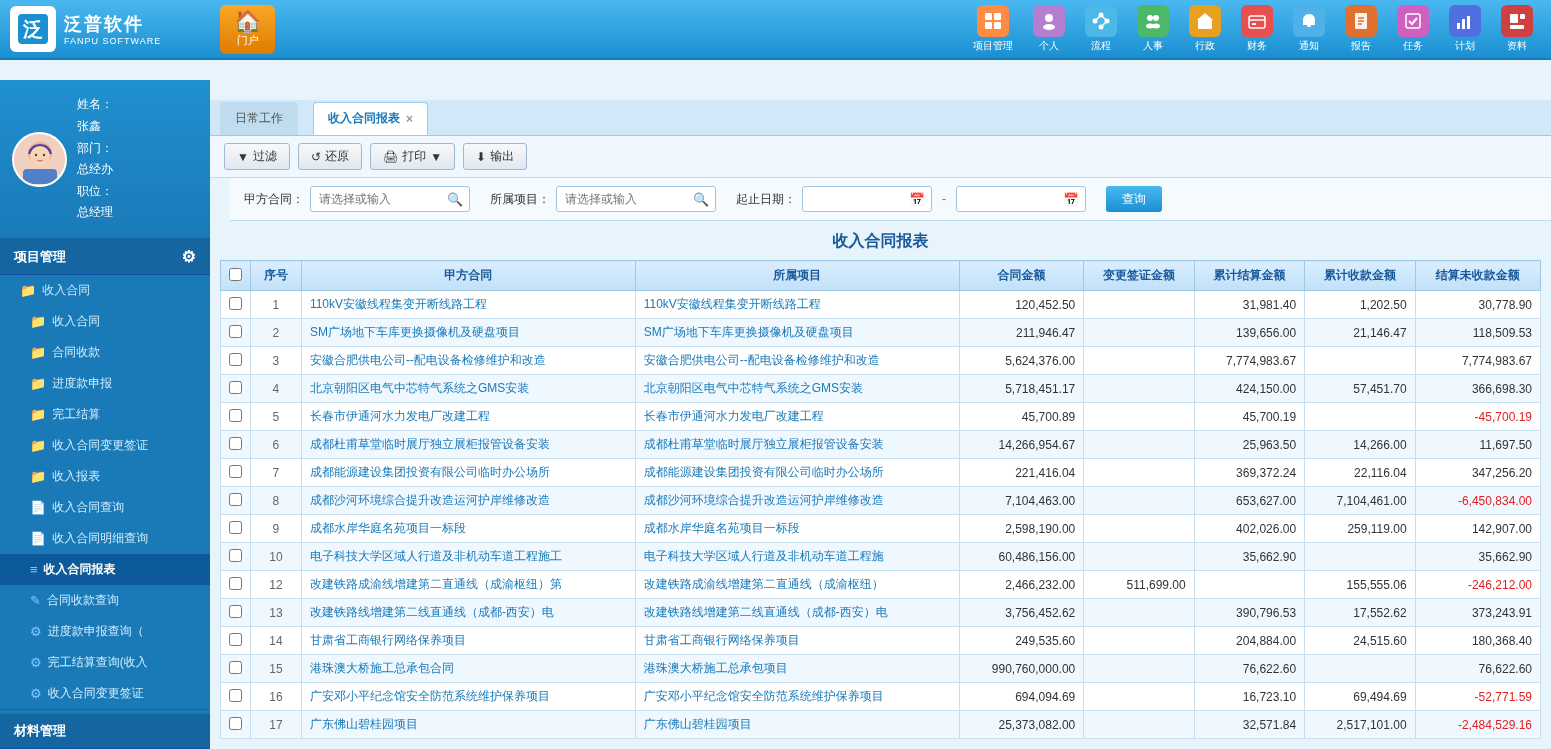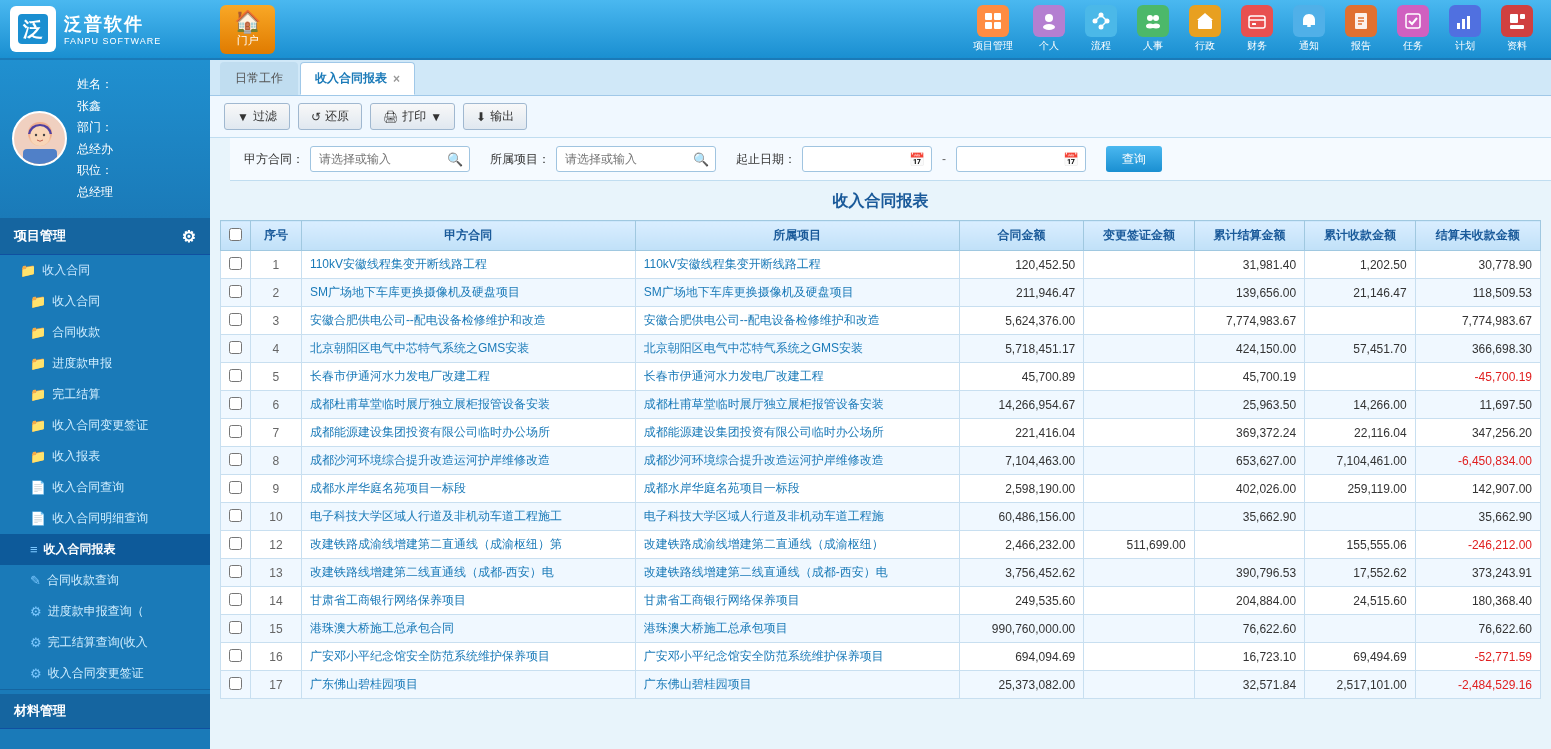--- a/index.html
+++ b/index.html
@@ -52,21 +52,21 @@
     .ic-hr { background: #4cb86a; }
     .ic-admin { background: #e8a020; }
     .ic-finance { background: #e85050; }
     .ic-notice { background: #50b0e8; }
     .ic-report { background: #e07030; }
     .ic-task { background: #d060c0; }
     .ic-plan { background: #5070e0; }
     .ic-data { background: #d04040; }
 
     
-    .main-layout { display: flex; height: calc(100vh - 60px); }
+    .main-layout { display: flex; height: calc(100vh - 60px); align-items: flex-end; }
 
     
     .sidebar {
       width: 210px; min-width: 210px; background: #1a7ab8;
       display: flex; flex-direction: column; overflow-y: auto;
     }
     .user-info {
       background: linear-gradient(180deg, #2090d0 0%, #1a7ab8 100%);
       padding: 14px 12px; display: flex; align-items: center; border-bottom: 1px solid #1565a0;
     }
@@ -100,21 +100,21 @@
     
     .content-area { flex: 1; display: flex; flex-direction: column; overflow: hidden; background: #e8f4fb; }
 
     
     .tabs-bar {
       background: #d0e8f8; border-bottom: 1px solid #a0c8e8;
       display: flex; align-items: flex-end; padding: 0 10px; min-height: 36px;
     }
     .tab {
       padding: 7px 14px; cursor: pointer; font-size: 12px; color: #555;
-      border: 1px solid transparent; margin-right: 2px; border-radius: 4px 4px 0 0;
+      border: 1px solid transparent; margin-right: 15px; border-radius: 4px 4px 0 0;
       background: #c0ddf0; display: flex; align-items: center; gap: 6px;
     }
     .tab.active {
       background: #fff; border-color: #a0c8e8; border-bottom-color: #fff; color: #1a7ab8; font-weight: bold;
     }
     .tab .close-btn { color: #999; font-size: 12px; cursor: pointer; }
 
     
     .toolbar {
       background: #f0f8ff; border-bottom: 1px solid #c0ddf0;

